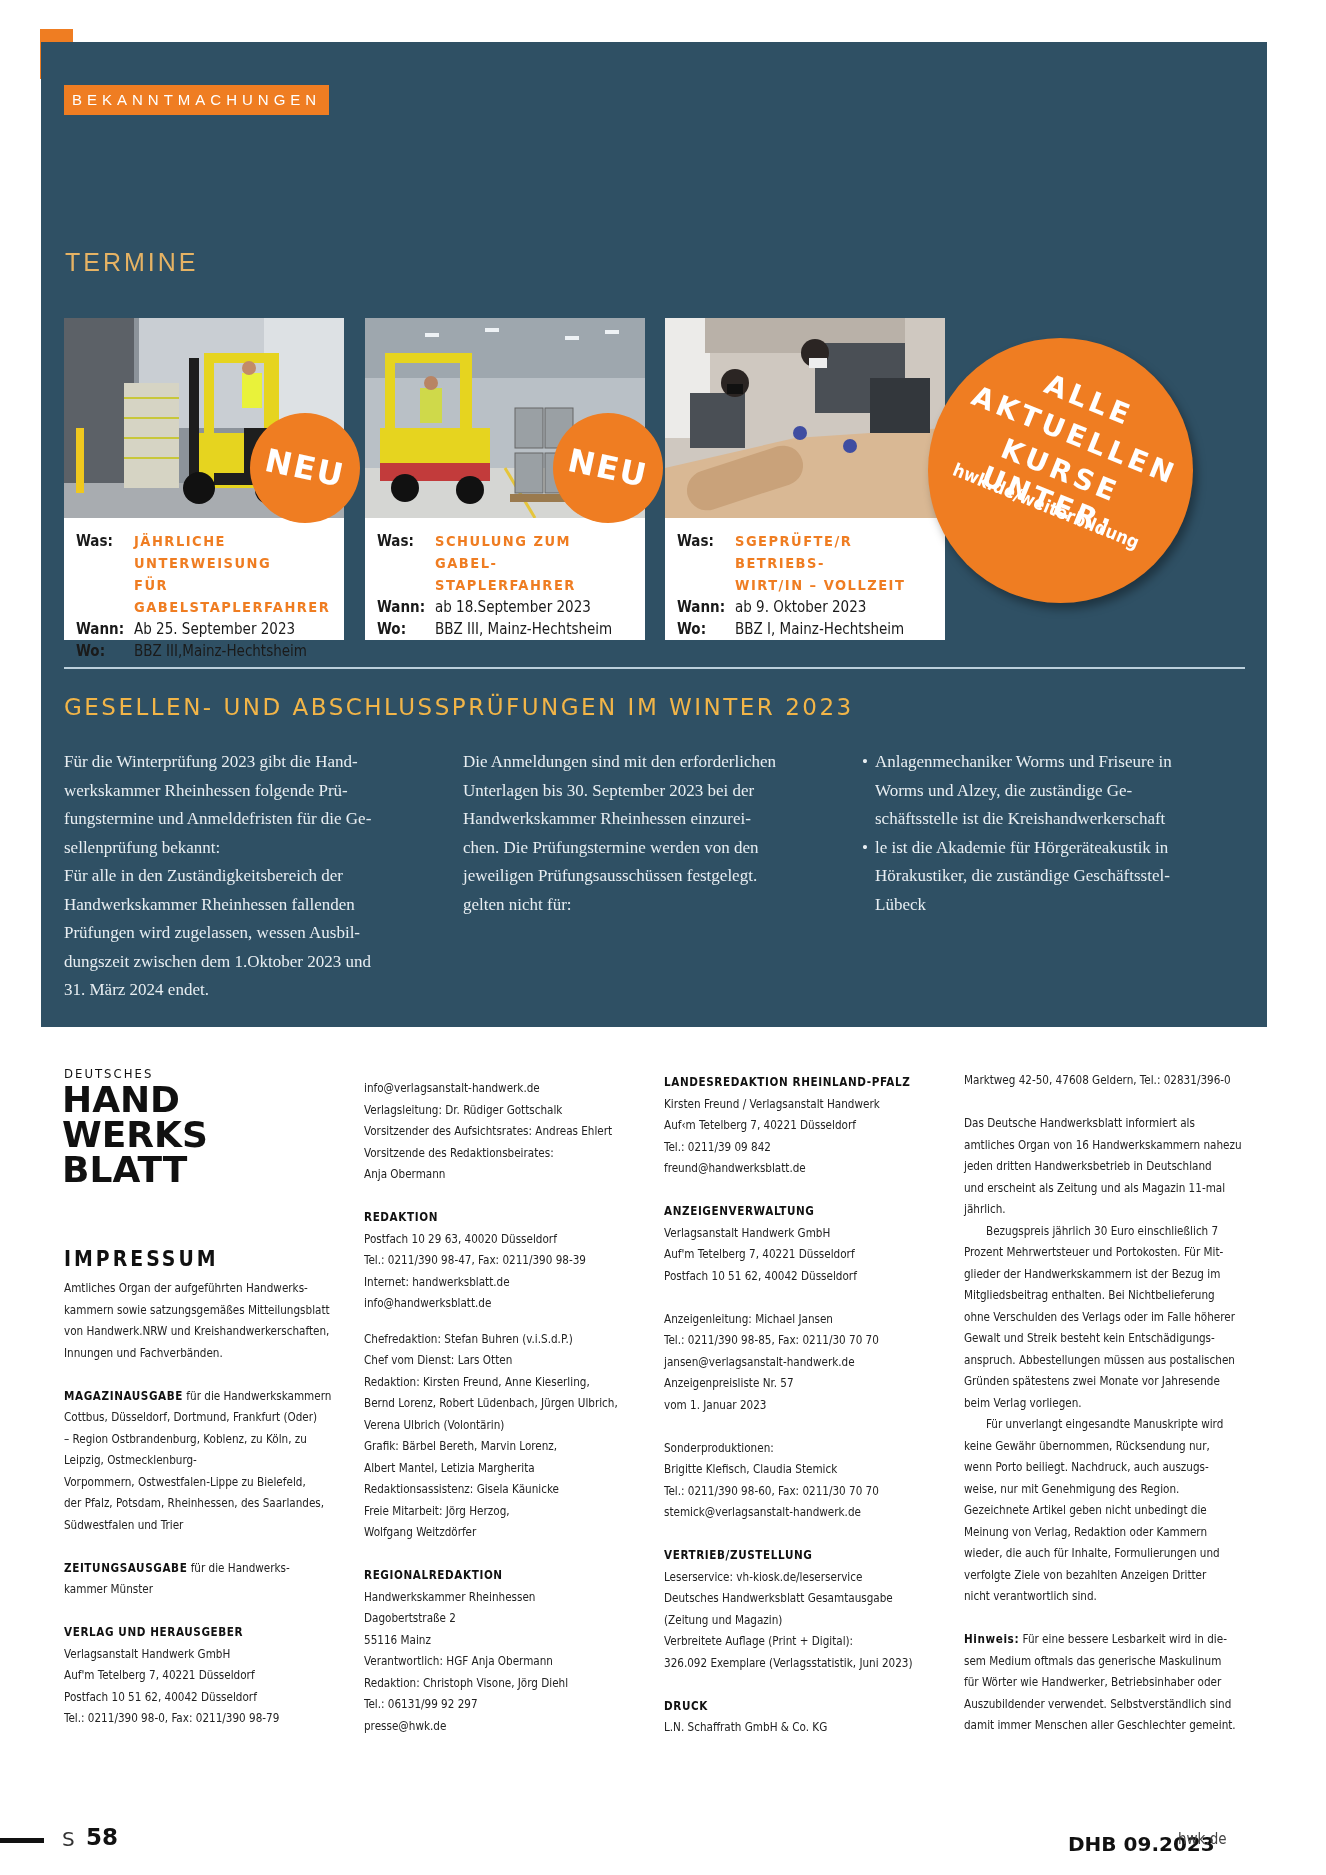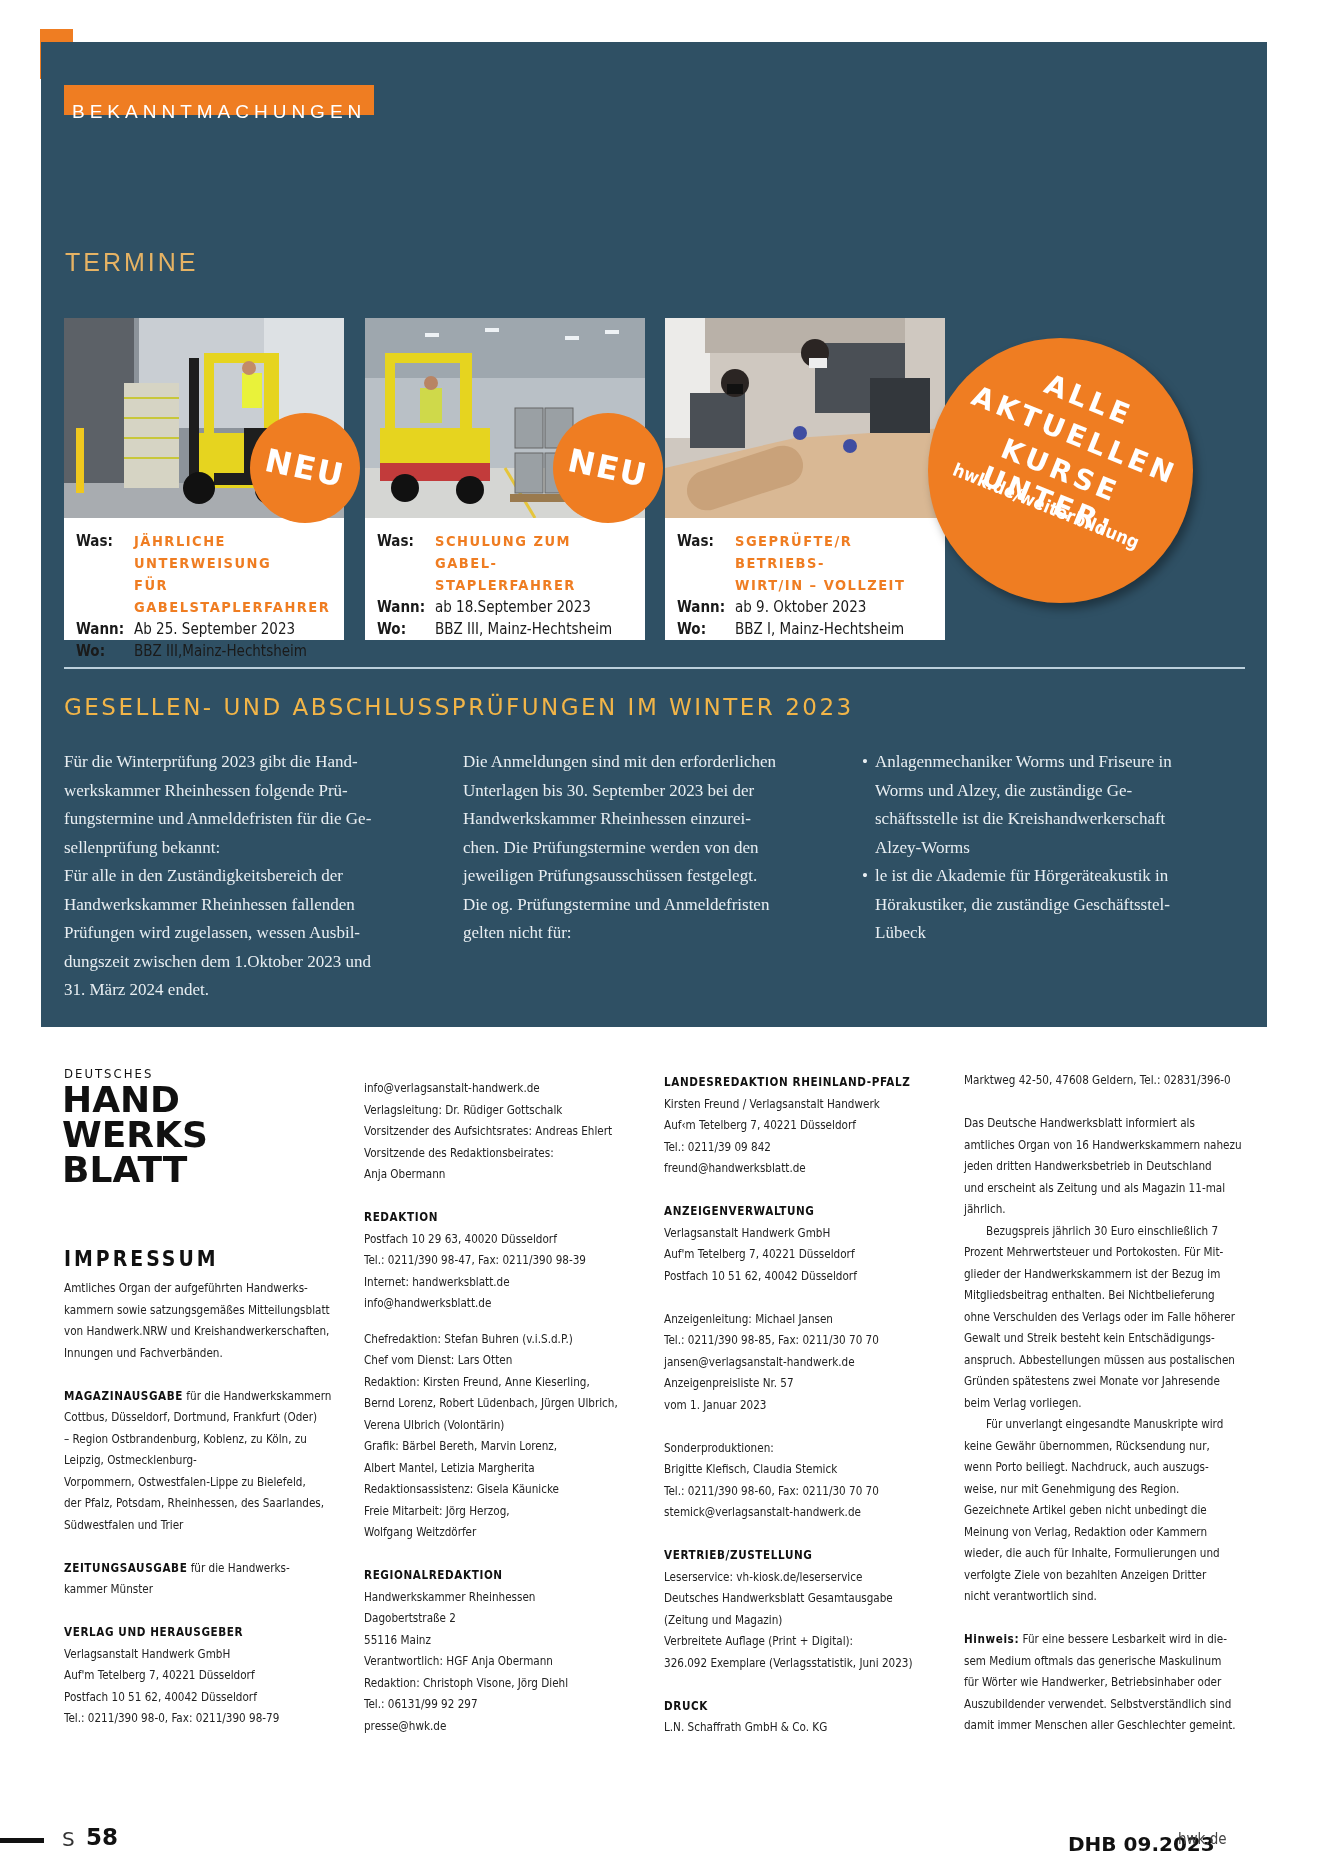--- a/index.html
+++ b/index.html
@@ -2,22 +2,22 @@
 <html><head>
 <meta charset="utf-8">
 <style>
   * { box-sizing: border-box; margin: 0; padding: 0; }
   html, body { width: 1326px; height: 1875px; background: #ffffff; overflow: hidden; }
   body { position: relative; font-family: "Liberation Sans", "DejaVu Sans", sans-serif; color: #1a1a1a; }
 
   .corner-accent { position: absolute; left: 40px; top: 29px; width: 33px; height: 50px; background: #ef7d22; }
   .panel { position: absolute; left: 41px; top: 42px; width: 1226px; height: 985px; background: #2f5064; }
 
-  .section-tag { position: absolute; left: 64px; top: 85px; height: 30px; padding: 12px 8px; background: #ef7d22; color: #fff;
-    font-family: "Liberation Sans Narrow", "Liberation Sans", sans-serif; font-size: 19px; letter-spacing: 5px; line-height: 30px; }
+  .section-tag { position: absolute; left: 64px; top: 85px; height: 30px; padding: 0 8px; background: #ef7d22; color: #fff;
+    font-family: "Liberation Sans Narrow", "Liberation Sans", sans-serif; font-size: 15px; letter-spacing: 5px; line-height: 30px; }
 
   .termine-title { position: absolute; left: 65px; top: 248px; color: #e6b364; font-size: 25px; letter-spacing: 3px; font-weight: normal; }
 
   .card { position: absolute; top: 318px; width: 280px; height: 322px; background: #fff; }
   .card .photo { position: absolute; left: 0; top: 0; width: 280px; height: 200px; overflow: hidden; }
   .card .info { position: absolute; left: 0; top: 200px; width: 280px; height: 122px; padding: 12px 10px 0 12px;
     font-family: "DejaVu Sans Condensed", "DejaVu Sans", sans-serif; font-size: 15px; line-height: 22px; }
   .row { display: flex; }
   .lbl { width: 58px; flex: none; font-weight: bold; color: #1a1a1a; }
   .what { color: #ef7d22; font-weight: bold; letter-spacing: 1.5px; font-size: 14.5px; text-transform: uppercase; }
@@ -238,31 +238,29 @@
   <p>dungszeit zwischen dem 1.Oktober 2023 und</p>
   <p>31. März 2024 endet.</p>
 </div>
 
 <div class="exam-col" style="left:463px; width:390px;">
   <p>Die Anmeldungen sind mit den erforderlichen</p>
   <p>Unterlagen bis 30. September 2023 bei der</p>
   <p>Handwerkskammer Rheinhessen einzurei-</p>
   <p>chen. Die Prüfungstermine werden von den</p>
   <p>jeweiligen Prüfungsausschüssen festgelegt.</p>
-  <p>Die og. Prüfungstermine und Anmeldefristen</p>
   <p>gelten nicht für:</p>
 </div>
 
 <div class="exam-col" style="left:862px; width:390px;">
   <ul>
     <li>
       <p>Anlagenmechaniker Worms und Friseure in</p>
       <p>Worms und Alzey, die zuständige Ge-</p>
       <p>schäftsstelle ist die Kreishandwerkerschaft</p>
-      <p>Alzey-Worms</p>
     </li>
     <li>
       <p>le ist die Akademie für Hörgeräteakustik in</p>
       <p>Hörakustiker, die zuständige Geschäftsstel-</p>
       <p>Lübeck</p>
     </li>
   </ul>
 </div>
 
 <div class="logo-small">DEUTSCHES</div>

